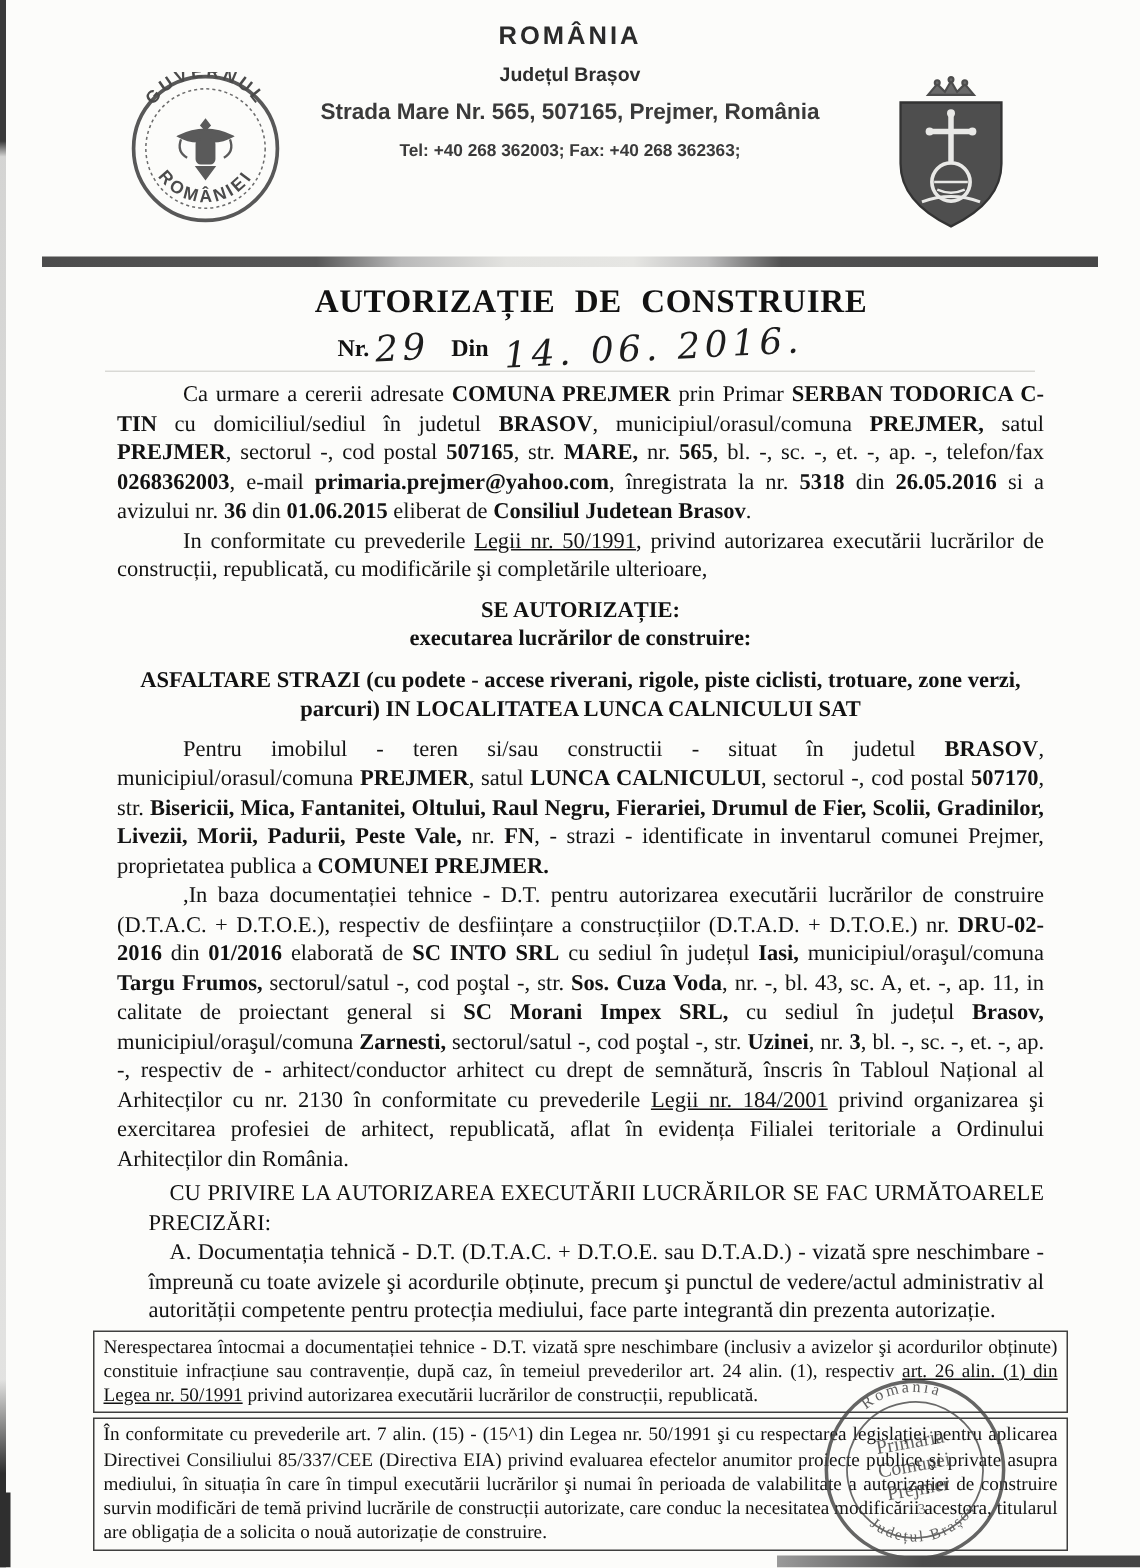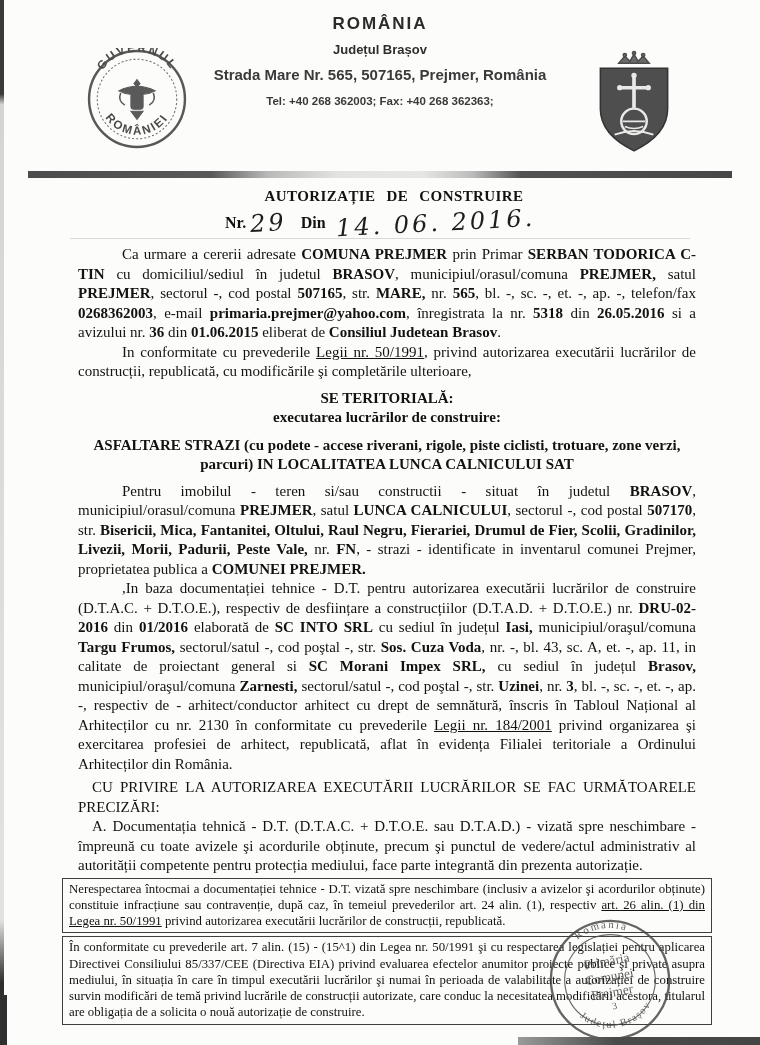--- a/index.html
+++ b/index.html
@@ -25,32 +25,32 @@
   .org-name{font-weight:bold;font-size:13.5px;line-height:1.25;}
   .org-county{font-weight:bold;font-size:13px;margin-top:2px;}
   .org-address{font-size:15px;margin-top:9px;font-weight:bold;color:#3a3a3a;}
   .org-contact{font-size:11.5px;margin-top:10px;font-weight:bold;color:#3a3a3a;line-height:1.5;}
 
   .divider{height:7px;margin:9px 28px 0 28px;
     background:linear-gradient(to right,#4c4c4c 0%,#585858 26%,#b9b9b9 34%,#e3e3e0 44%,#e6e6e3 56%,#bdbdbd 63%,#525252 70%,#474747 100%);}
 
   
   .title-block{text-align:center;margin-top:10px;}
-  .doc-title{font-weight:bold;font-size:15px;letter-spacing:.4px;word-spacing:7px;padding-left:28px;}
+  .doc-title{font-weight:bold;font-size:22px;letter-spacing:.4px;word-spacing:7px;padding-left:28px;}
   .nr-line{font-weight:bold;font-size:16px;margin-top:1px;}
   .hand{font-family:"DejaVu Serif",serif;font-style:italic;font-weight:400;font-size:24px;
     letter-spacing:3px;display:inline-block;transform:rotate(-3deg);position:relative;top:3px;color:#1d1d1d;}
   .hand.date{margin-left:6px;}
   .nr-underline{border-top:1px solid #d9d9d5;width:620px;margin:4px auto 0 auto;}
 
   
   .content{padding:6px 64px 0 78px;}
   .content p{margin:0;text-align:justify;font-size:15px;line-height:1.3;}
   p.ind{text-indent:44px;}
-  p.small-ind{text-indent:14px;}
+  p.small-ind{text-indent:14px;margin-left:21px;}
   .center-bold{text-align:center !important;font-weight:bold;}
   .gap-top{margin-top:7px !important;}
   .subject{font-size:15.5px;line-height:1.28;margin-top:8px !important;}
   .value-line{margin-left:80px !important;text-align:left !important;margin-top:1px !important;}
   .cu-privire{font-size:16.5px;line-height:1.3;margin-top:4px !important;}
   .law-box{border:1.2px solid #3f3f3f;margin:2px -16px 0 -16px;padding:2px 6px 3px 6px;}
   .law-box p{font-size:12.8px;line-height:1.27;}
 
   
   .stamp{position:absolute;left:546px;top:916px;width:128px;height:128px;
@@ -136,21 +136,21 @@
     <span style="margin-left:10px;">Din</span>
     <span class="hand date">14. 06. 2016.</span>
   </div>
   <div class="nr-underline"></div>
 </div>
 
 <div class="content">
   <p class="ind"><span>Ca urmare a cererii adresate </span><span style="font-weight: bold;">COMUNA PREJMER</span><span> prin Primar </span><span style="font-weight: bold;">SERBAN TODORICA C-TIN</span><span> cu domiciliul/sediul în judetul </span><span style="font-weight: bold;">BRASOV</span><span>, municipiul/orasul/comuna </span><span style="font-weight: bold;">PREJMER,</span><span> satul </span><span style="font-weight: bold;">PREJMER</span><span>, sectorul -, cod postal </span><span style="font-weight: bold;">507165</span><span>, str. </span><span style="font-weight: bold;">MARE,</span><span> nr. </span><span style="font-weight: bold;">565</span><span>, bl. -, sc. -, et. -, ap. -, telefon/fax </span><span style="font-weight: bold;">0268362003</span><span>, e-mail </span><span style="font-weight: bold;">primaria.prejmer@yahoo.com</span><span>, înregistrata la nr. </span><span style="font-weight: bold;">5318</span><span> din </span><span style="font-weight: bold;">26.05.2016</span><span> si a avizului nr. </span><span style="font-weight: bold;">36</span><span> din </span><span style="font-weight: bold;">01.06.2015</span><span> eliberat de </span><span style="font-weight: bold;">Consiliul Judetean Brasov</span><span>.</span></p>
   <p class="ind"><span>In conformitate cu prevederile </span><span style="text-decoration: underline;">Legii nr. 50/1991</span><span>, privind autorizarea executării lucrărilor de construcții, republicată, cu modificările şi completările ulterioare,</span></p>
 
-  <p class="center-bold gap-top">SE TERITORIALĂ:</p>
+  <p class="center-bold gap-top">SE AUTORIZAȚIE:</p>
   <p class="center-bold">executarea lucrărilor de construire:</p>
   <p class="center-bold subject">ASFALTARE STRAZI (cu podete - accese riverani, rigole, piste ciclisti, trotuare, zone verzi, parcuri) IN LOCALITATEA LUNCA CALNICULUI SAT</p>
 
   <p class="ind gap-top"><span>Pentru imobilul - teren si/sau constructii - situat în judetul </span><span style="font-weight: bold;">BRASOV</span><span>, municipiul/orasul/comuna </span><span style="font-weight: bold;">PREJMER</span><span>, satul </span><span style="font-weight: bold;">LUNCA CALNICULUI</span><span>, sectorul -, cod postal </span><span style="font-weight: bold;">507170</span><span>, str. </span><span style="font-weight: bold;">Bisericii, Mica, Fantanitei, Oltului, Raul Negru, Fierariei, Drumul de Fier, Scolii, Gradinilor, Livezii, Morii, Padurii, Peste Vale,</span><span> nr. </span><span style="font-weight: bold;">FN</span><span>, - strazi - identificate in inventarul comunei Prejmer, proprietatea publica a </span><span style="font-weight: bold;">COMUNEI PREJMER.</span></p>
 
   <p class="ind"><span>,In baza documentației tehnice - D.T. pentru autorizarea executării lucrărilor de construire (D.T.A.C. + D.T.O.E.), respectiv de desființare a construcțiilor (D.T.A.D. + D.T.O.E.) nr. </span><span style="font-weight: bold;">DRU-02-2016</span><span> din </span><span style="font-weight: bold;">01/2016</span><span> elaborată de </span><span style="font-weight: bold;">SC INTO SRL</span><span> cu sediul în județul </span><span style="font-weight: bold;">Iasi,</span><span> municipiul/oraşul/comuna </span><span style="font-weight: bold;">Targu Frumos,</span><span> sectorul/satul -, cod poştal -, str. </span><span style="font-weight: bold;">Sos. Cuza Voda</span><span>, nr. -, bl. 43, sc. A, et. -, ap. 11, in calitate de proiectant general si </span><span style="font-weight: bold;">SC Morani Impex SRL,</span><span> cu sediul în județul </span><span style="font-weight: bold;">Brasov,</span><span> municipiul/oraşul/comuna </span><span style="font-weight: bold;">Zarnesti,</span><span> sectorul/satul -, cod poştal -, str. </span><span style="font-weight: bold;">Uzinei</span><span>, nr. </span><span style="font-weight: bold;">3</span><span>, bl. -, sc. -, et. -, ap. -, respectiv de - arhitect/conductor arhitect cu drept de semnătură, înscris în Tabloul Național al Arhitecților cu nr. 2130 în conformitate cu prevederile </span><span style="text-decoration: underline;">Legii nr. 184/2001</span><span> privind organizarea şi exercitarea profesiei de arhitect, republicată, aflat în evidența Filialei teritoriale a Ordinului Arhitecților din România.</span></p>
 
   <p class="small-ind cu-privire">CU PRIVIRE LA AUTORIZAREA EXECUTĂRII LUCRĂRILOR SE FAC URMĂTOARELE PRECIZĂRI:</p>
   <p class="small-ind">A. Documentația tehnică - D.T. (D.T.A.C. + D.T.O.E. sau D.T.A.D.) - vizată spre neschimbare - împreună cu toate avizele şi acordurile obținute, precum şi punctul de vedere/actul administrativ al autorității competente pentru protecția mediului, face parte integrantă din prezenta autorizație.</p>
 

